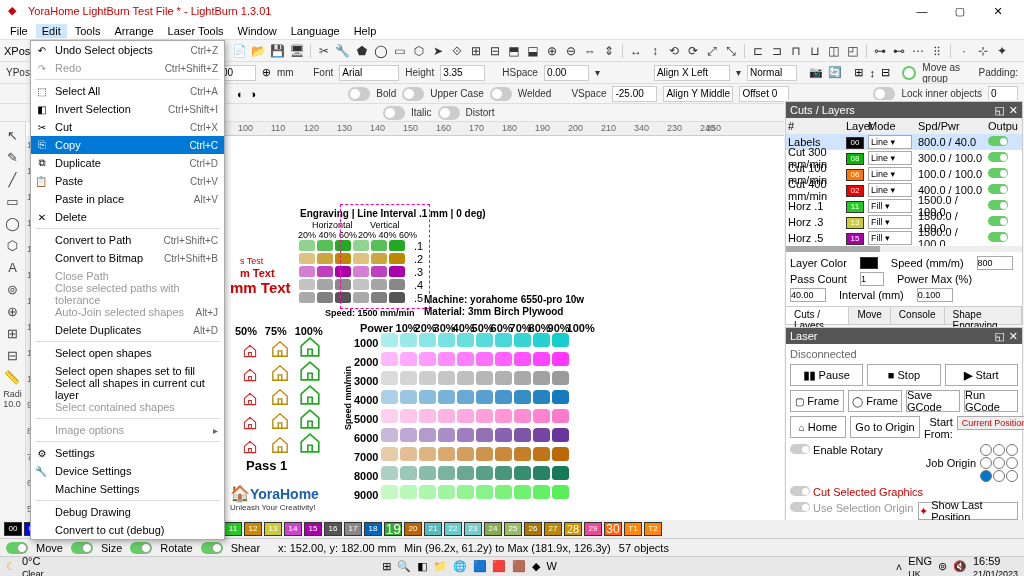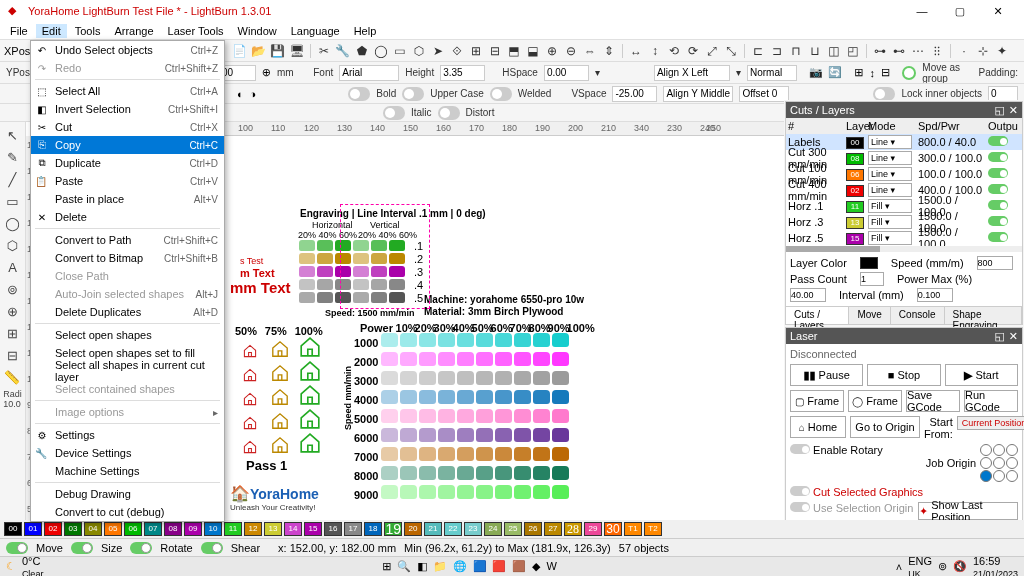--- a/index.html
+++ b/index.html
@@ -779,20 +779,23 @@
       <span class="shortcut">Ctrl+Shift+C</span>
     </div>
     <div class="mi">
       <span>Convert to Bitmap</span>
       <span class="shortcut">Ctrl+Shift+B</span>
     </div>
     <div class="mi disabled">
       <span>Close Path</span>
     </div>
     <div class="mi disabled">
+      <span>Close selected paths with tolerance</span>
+    </div>
+    <div class="mi disabled">
       <span>Auto-Join selected shapes</span>
       <span class="shortcut">Alt+J</span>
     </div>
     <div class="mi">
       <span>Delete Duplicates</span>
       <span class="shortcut">Alt+D</span>
     </div>
     <div class="sep"></div>
     <div class="mi">
       <span>Select open shapes</span>

